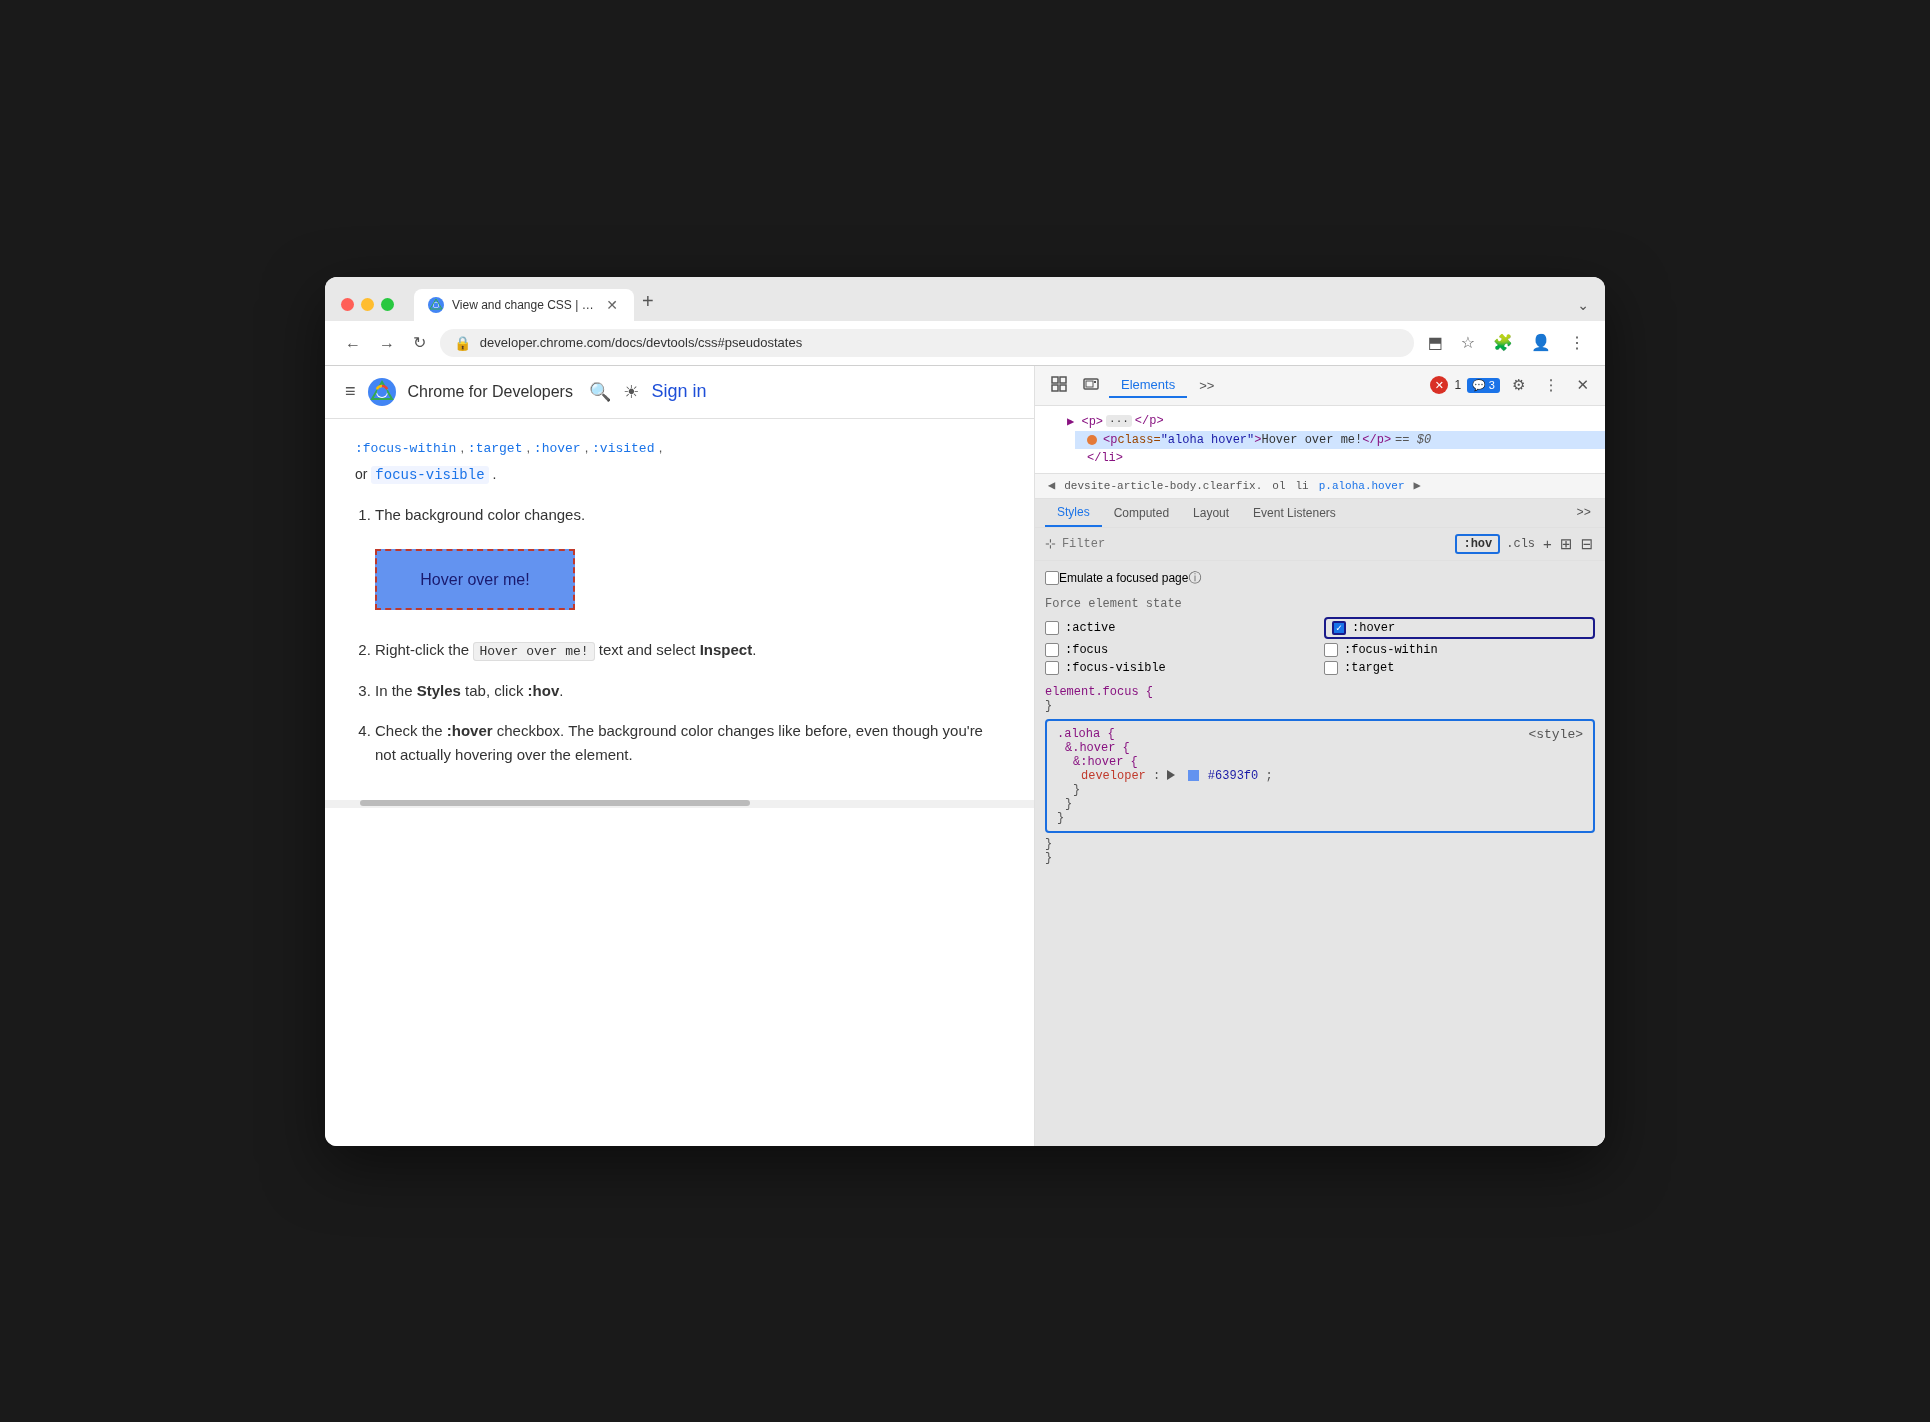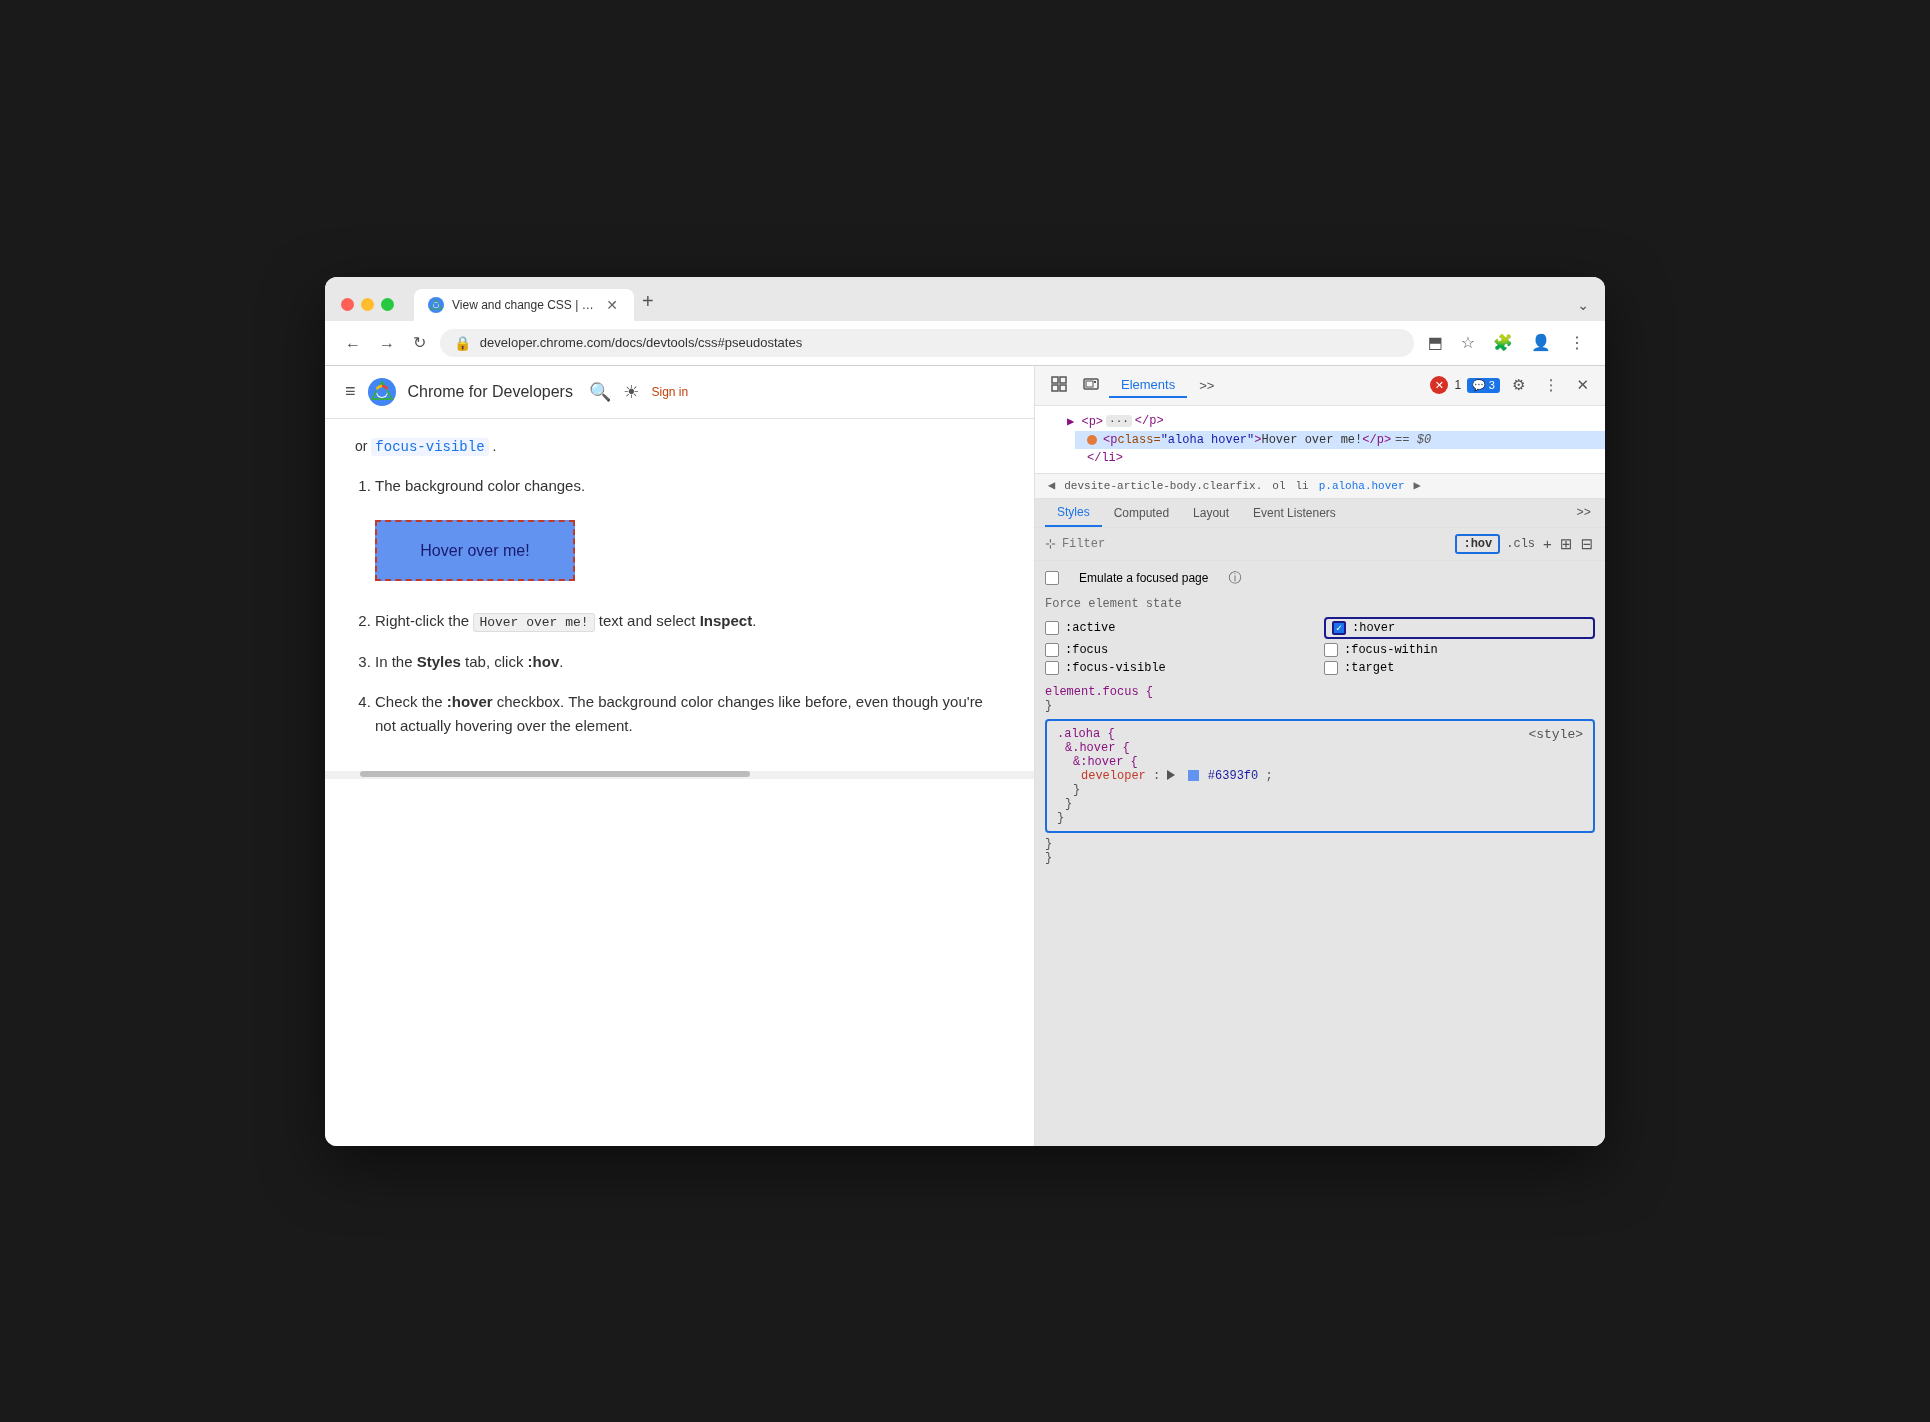--- a/index.html
+++ b/index.html
@@ -204,22 +204,22 @@
       color: #555;
       margin-left: 4px;
     }
 
     .header-theme {
       font-size: 18px;
       color: #555;
     }
 
     .sign-in-btn {
-      color: #c2410c;
-      font-size: 12px;
+      color: #1d4ed8;
+      font-size: 18px;
       font-weight: 500;
       cursor: pointer;
       background: none;
       border: none;
     }
 
     
     .article-body {
       padding: 16px 30px;
       font-size: 15px;
@@ -507,21 +507,21 @@
       padding: 8px 10px;
       font-size: 12px;
       font-family: 'Courier New', monospace;
       overflow-y: auto;
       flex: 1;
     }
 
     .emulate-row {
       display: flex;
       align-items: center;
-      gap: 20px;
+      gap: 0;
       margin-bottom: 10px;
       font-family: -apple-system, sans-serif;
       font-size: 12px;
     }
 
     .checkbox {
       width: 14px;
       height: 14px;
       border: 1px solid #888;
       border-radius: 2px;
@@ -706,20 +706,30 @@
           <path d="M14 8 A6 6 0 0 1 19.2 11" stroke="#ea4335" stroke-width="2.5" fill="none"></path>
           <path d="M14 8 A6 6 0 0 0 8.8 11" stroke="#fbbc04" stroke-width="2.5" fill="none"></path>
         </svg>
         <span class="site-name">Chrome for Developers</span>
         <span class="header-search">🔍</span>
         <span class="header-theme">☀</span>
         <button class="sign-in-btn">Sign in</button>
       </div>
 
       <div class="article-body">
+        <div style="margin-bottom: 4px;">
+          <span style="color:#1a73e8; font-size:13px; font-family:'Courier New',monospace;">:focus-within</span>
+          <span style="color:#555; font-size:13px;">, </span>
+          <span style="color:#1a73e8; font-size:13px; font-family:'Courier New',monospace;">:target</span>
+          <span style="color:#555; font-size:13px;">, </span>
+          <span style="color:#1a73e8; font-size:13px; font-family:'Courier New',monospace;">:hover</span>
+          <span style="color:#555; font-size:13px;">, </span>
+          <span style="color:#1a73e8; font-size:13px; font-family:'Courier New',monospace;">:visited</span>
+          <span style="color:#555; font-size:13px;">,</span>
+        </div>
         <div style="margin-bottom: 16px; font-size:14px;">
           <span>or </span>
           <span class="focus-visible-text">focus-visible</span>
           <span> .</span>
         </div>
 
         <ol class="ordered-list">
           <li class="list-item">
             <div style="margin-top:4px;">The background color changes.</div>
             <div style="margin-top: 10px; margin-bottom: 10px;">

